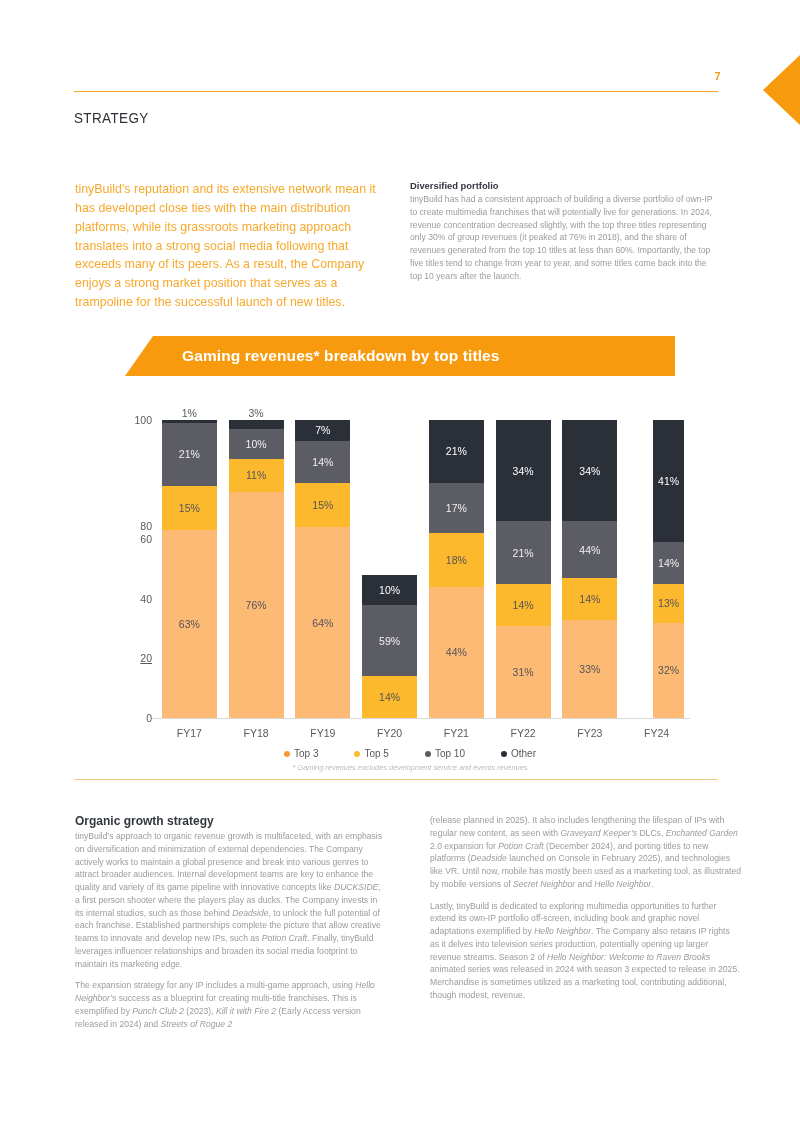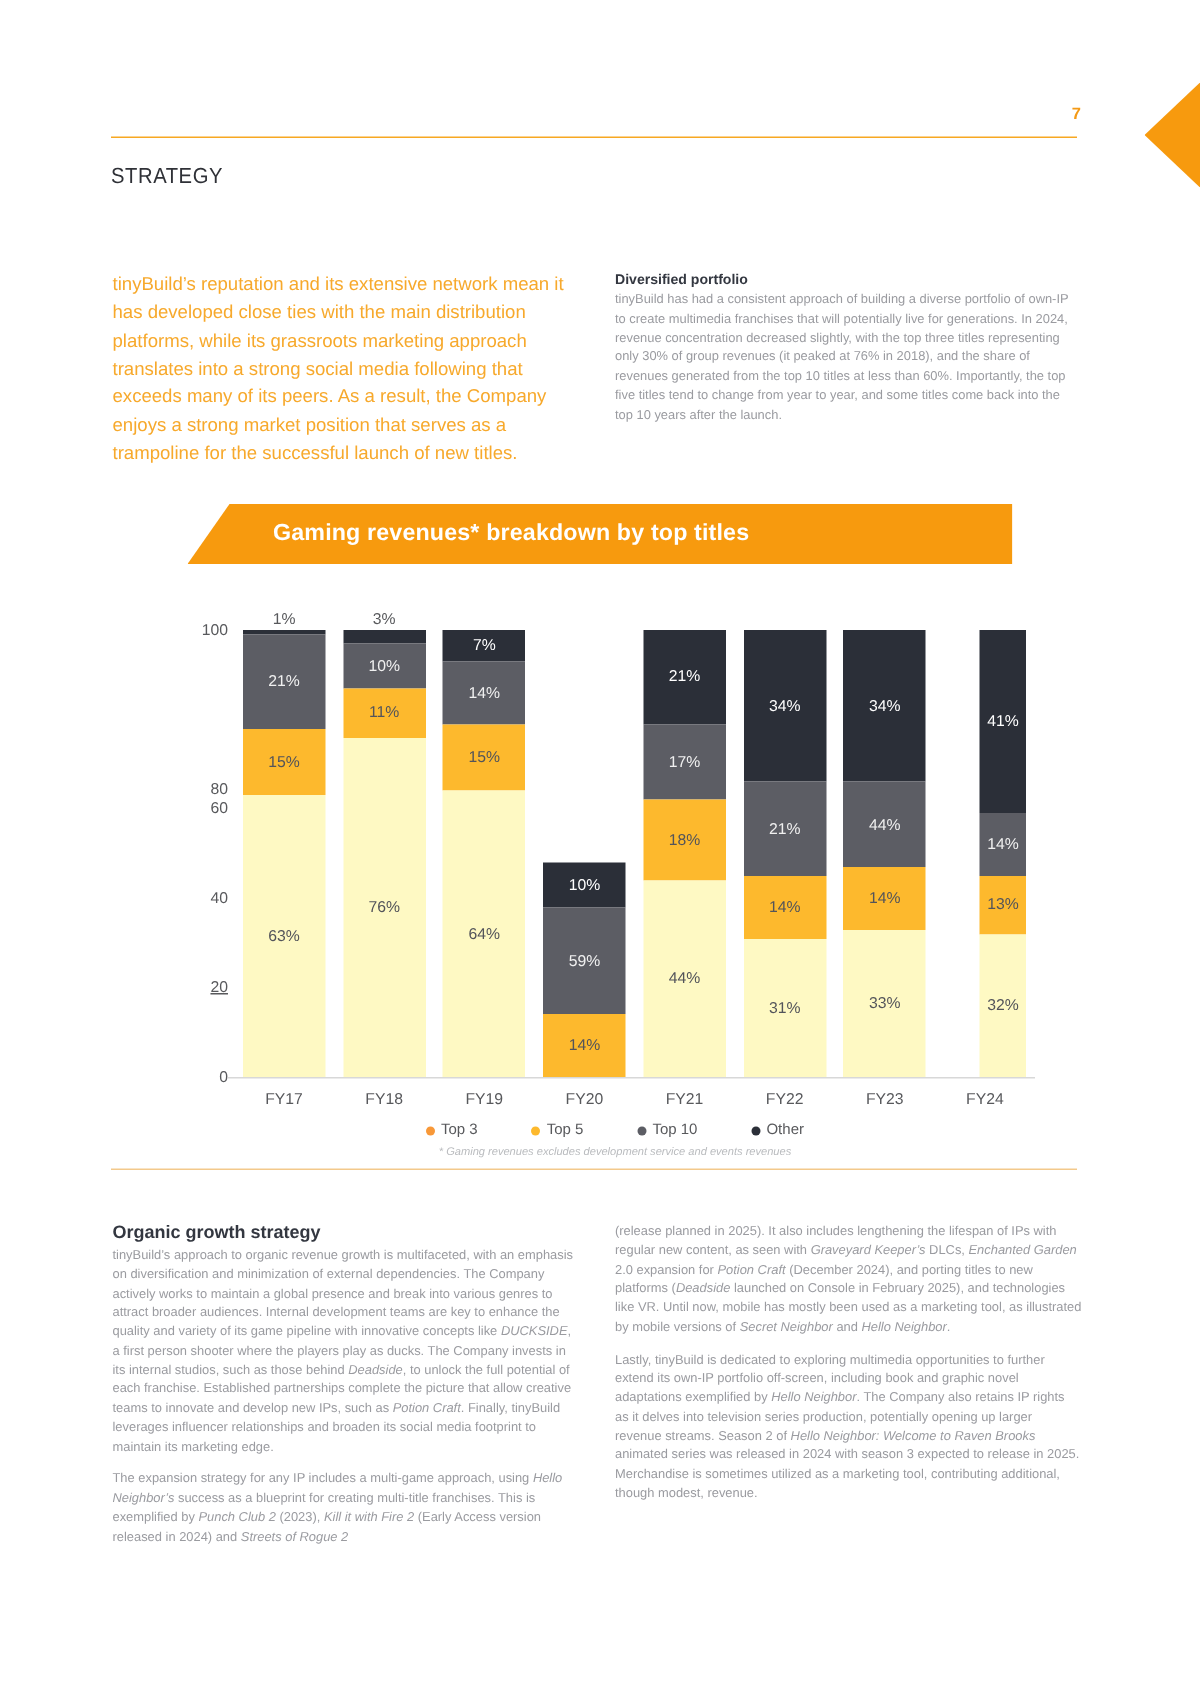--- a/index.html
+++ b/index.html
@@ -177,21 +177,21 @@
     position: relative;
     display: flex;
     align-items: center;
     justify-content: center;
     font-size: 10.5px;
   }
   .seg-label { position: relative; z-index: 2; }
   .seg.other { background: #2b2f38; color: #ffffff; }
   .seg.top10 { background: #5c5d64; color: #f0f0f0; }
   .seg.top5  { background: #fdb92d; color: #53545a; }
-  .seg.top3  { background: #fef9c3; color: #53545a; }
+  .seg.top3  { background: #fdba74; color: #53545a; }
   .above-label {
     position: absolute;
     left: 50%;
     transform: translateX(-50%);
     font-size: 10.5px;
     color: #58595c;
     white-space: nowrap;
   }
   .xlabels {
     position: absolute;
@@ -242,21 +242,21 @@
     background: #f3c98b;
   }
 
   
   .body-col {
     position: absolute;
     top: 814px;
     width: 311px;
   }
   .body-col.left  { left: 75px; }
-  .body-col.right { left: 410px; }
+  .body-col.right { left: 430px; }
   .body-col h3 {
     font-size: 12px;
     font-weight: bold;
     color: #333740;
     margin-bottom: 2px;
   }
   .body-col p {
     font-size: 8.6px;
     line-height: 1.485;
     color: #9a9ba0;

